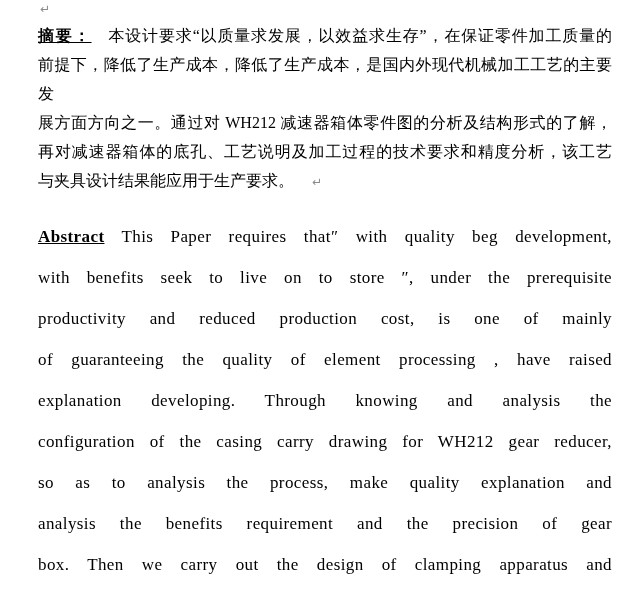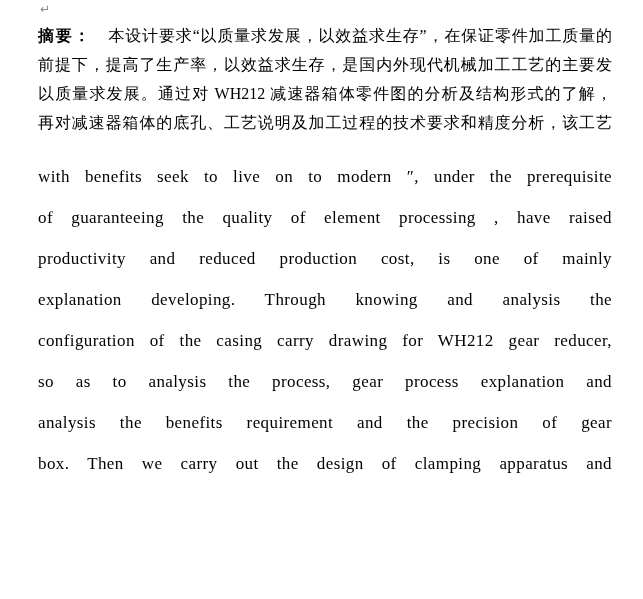--- a/index.html
+++ b/index.html
@@ -42,20 +42,21 @@
     white-space: normal;
   }
   .line.j {
     text-align-last: justify;
   }
   .line.last {
     text-align-last: left;
   }
   .lead-bold {
     font-weight: bold;
+    text-decoration: underline;
   }
   .para-cn .lead-bold { letter-spacing: 1px; }
   .pmark-inline {
     font-family: "DejaVu Sans", sans-serif;
     font-size: 12px;
     color: #8a8a8a;
     margin-left: 18px;
     letter-spacing: 0;
   }
 </style>
@@ -63,30 +64,32 @@
 <body>
 
 <div class="page">
 
   <span class="pmark-top">↵</span>
 
   <div class="content">
 
     <div class="para-cn">
       <div class="line j"><span class="lead-bold">摘要：</span><span>　本设计要求“以质量求发展，以效益求生存”，在保证零件加工质量的</span></div>
-      <div class="line j">前提下，提高了生产率，以效益求生存，是国内外现代机械加工工艺的主要发</div>
-      <div class="line j">以质量求发展。通过对 WH212 减速器箱体零件图的分析及结构形式的了解，</div>
+      <div class="line j">前提下，降低了生产成本，降低了生产成本，是国内外现代机械加工工艺的主要发</div>
+      <div class="line j">展方面方向之一。通过对 WH212 减速器箱体零件图的分析及结构形式的了解，</div>
       <div class="line j">再对减速器箱体的底孔、工艺说明及加工过程的技术要求和精度分析，该工艺</div>
+      <div class="line last"><span>与夹具设计结果能应用于生产要求。</span><span class="pmark-inline">↵</span></div>
     </div>
 
     <div class="para-en">
-      <div class="line j">with benefits seek to live on to modern ″, under the prerequisite</div>
+      <div class="line j"><span class="lead-bold">Abstract</span><span> This Paper requires that″ with quality beg development,</span></div>
+      <div class="line j">with benefits seek to live on to store ″, under the prerequisite</div>
+      <div class="line j">productivity and reduced production cost, is one of mainly</div>
       <div class="line j">of guaranteeing the quality of element processing , have raised</div>
-      <div class="line j">productivity and reduced production cost, is one of mainly</div>
       <div class="line j">explanation developing. Through knowing and analysis the</div>
       <div class="line j">configuration of the casing carry drawing for WH212 gear reducer,</div>
-      <div class="line j">so as to analysis the process, gear process explanation and</div>
+      <div class="line j">so as to analysis the process, make quality explanation and</div>
       <div class="line j">analysis the benefits requirement and the precision of gear</div>
       <div class="line j">box. Then we carry out the design of clamping apparatus and</div>
     </div>
 
   </div>
 </div>
 
 </body></html>

